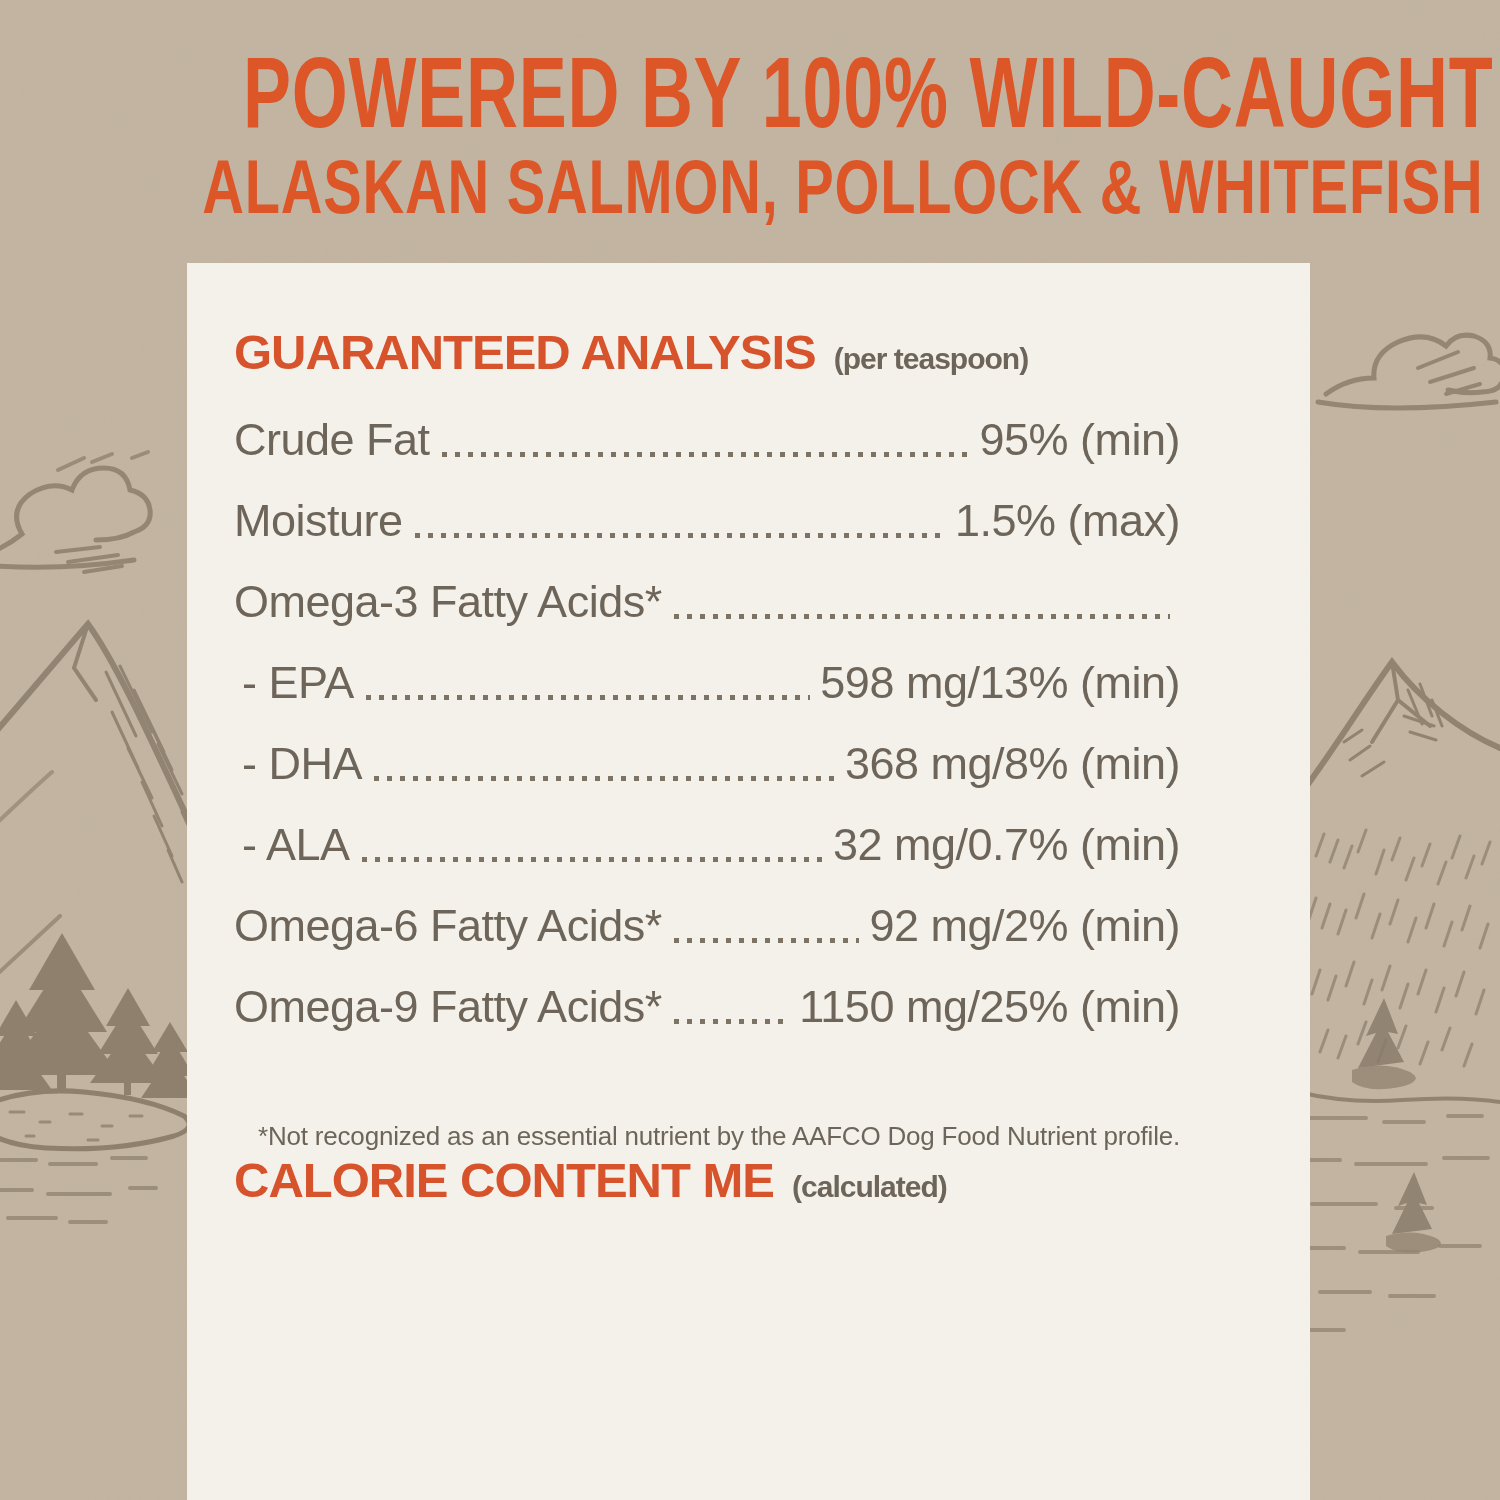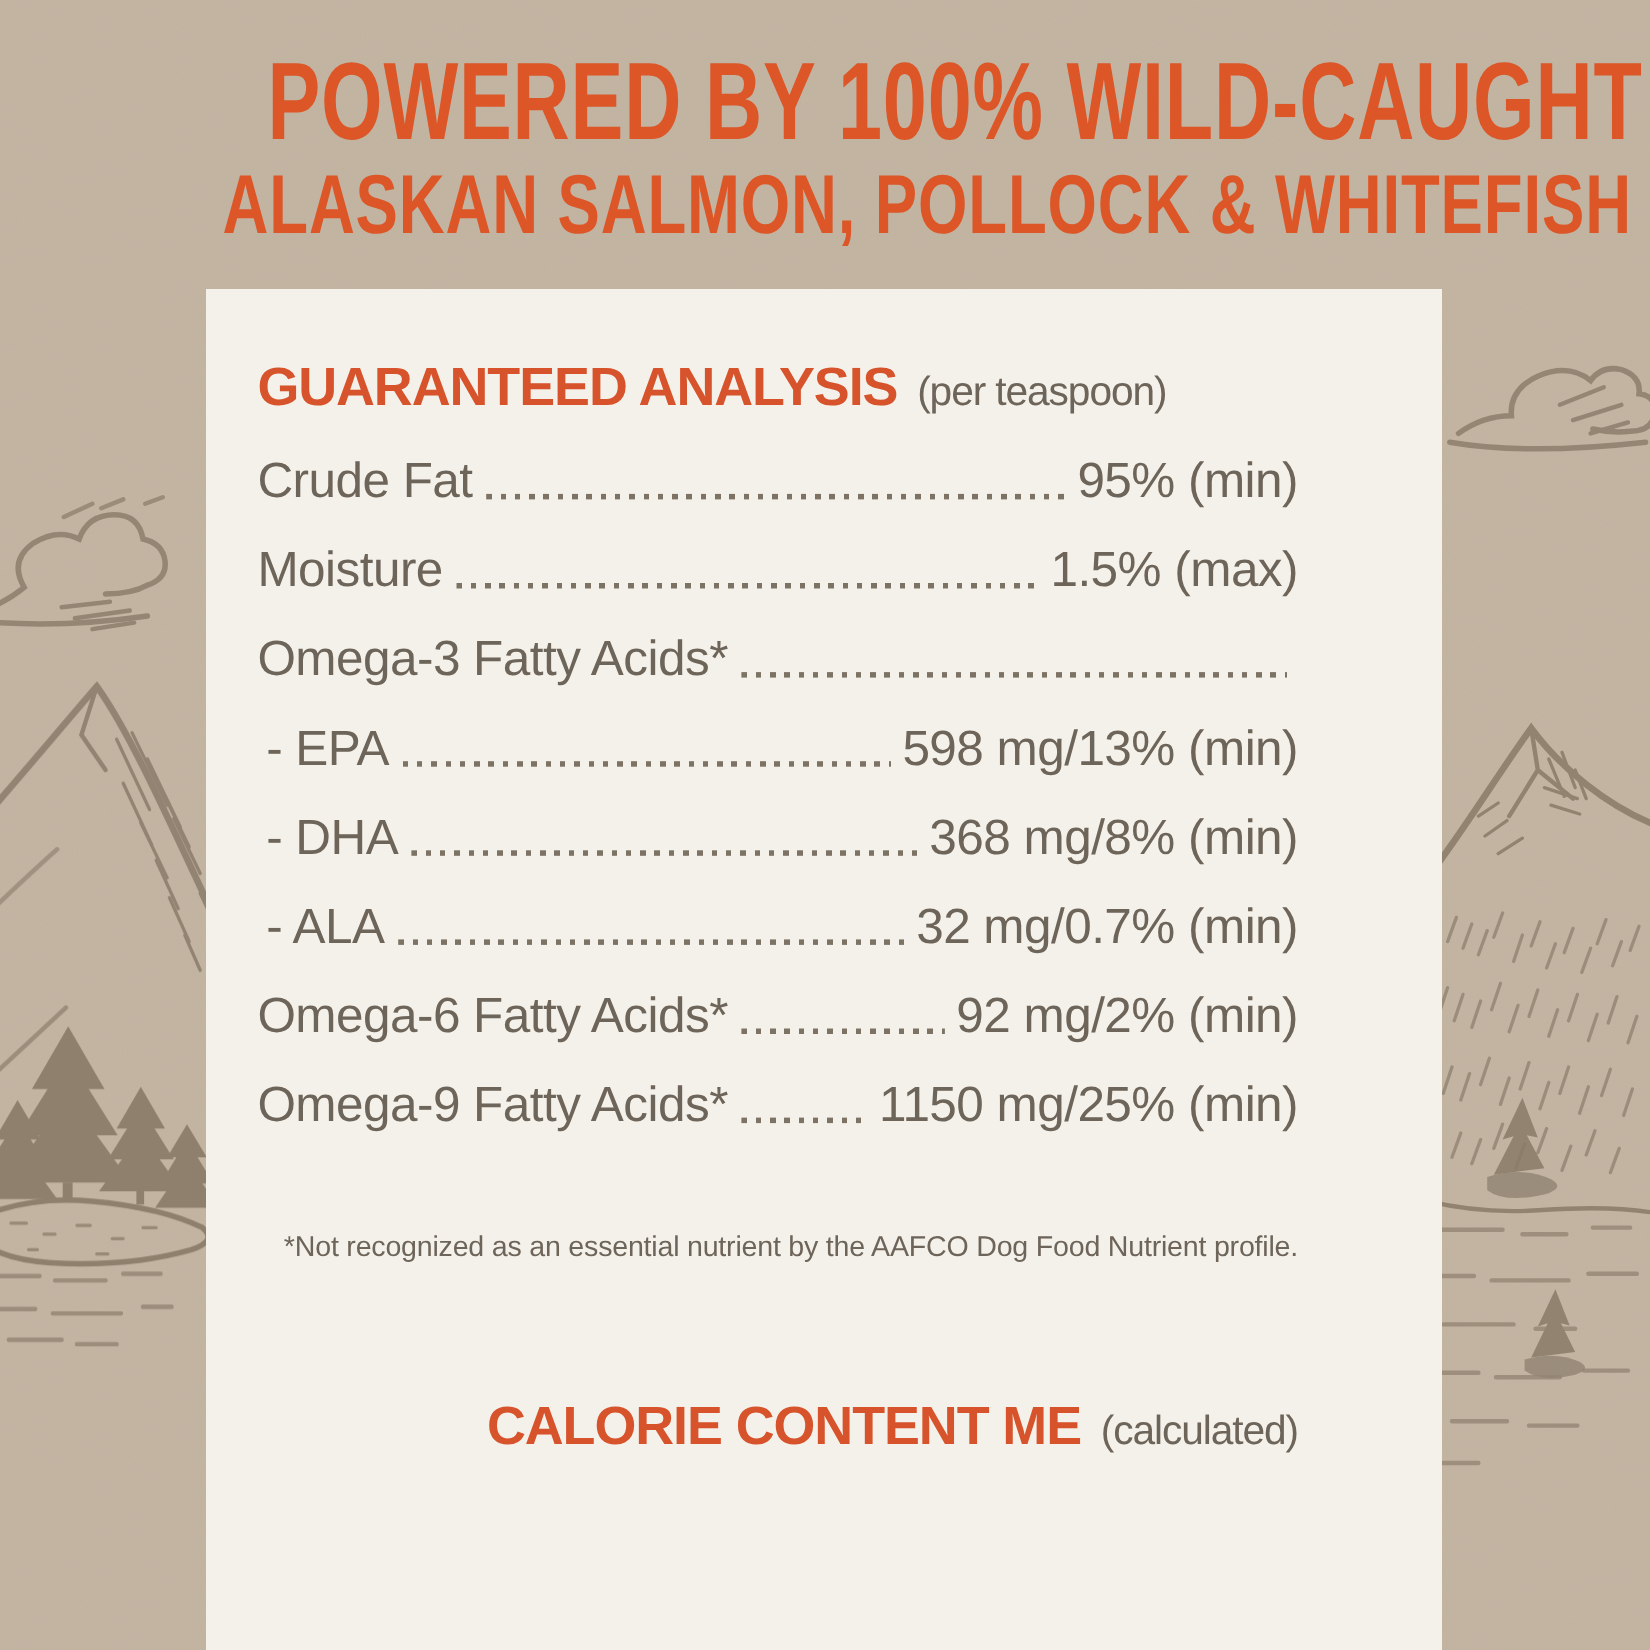--- a/index.html
+++ b/index.html
@@ -14,33 +14,33 @@
   .l1{font-size:100px;line-height:104px;}
   .l1 span{transform:scaleX(.72);letter-spacing:1px;}
   .l2{font-size:76px;line-height:82px;margin-top:2px;}
   .l2 span{transform:scaleX(.76);letter-spacing:1px;}
 
   
   .panel{position:absolute;left:187px;top:263px;width:1123px;height:1237px;background:#f4f1ea;z-index:1;
          box-sizing:border-box;padding:62px 130px 0 47px;color:#6e655a;}
   .title-row{display:flex;align-items:baseline;gap:18px;white-space:nowrap;}
   .orange-title{color:#d7532b;font-weight:bold;font-size:49px;line-height:54px;letter-spacing:-1px;}
-  .subtitle{color:#6e655a;font-size:37px;line-height:54px;letter-spacing:-1px;}
+  .subtitle{color:#6e655a;font-size:30px;line-height:54px;letter-spacing:-1px;font-weight:bold;}
 
   .rows{margin-top:28px;}
   .row{display:flex;align-items:flex-end;font-size:45px;line-height:52px;margin-bottom:29px;letter-spacing:-0.5px;}
   .row .label{white-space:nowrap;}
   .row .value{white-space:nowrap;}
   .row .leader{flex:1;height:5px;margin:0 10px 9px 12px;
       background:repeating-linear-gradient(90deg,#7d7365 0 5px,transparent 5px 13px);}
   .row.sub{padding-left:8px;text-align:right;}
 
   .footnote{margin:86px 0 0 0;font-size:26px;line-height:34px;white-space:nowrap;letter-spacing:-0.2px;text-align:right;}
 
-  .cc-heading{margin-top:120px;justify-content:flex-end;}
+  .cc-heading{}
   .cc-value{margin-top:22px;font-size:46px;line-height:52px;letter-spacing:-0.5px;white-space:nowrap;}
 </style>
 </head>
 <body>
 
 <div class="page">
 
   <svg class="bg" viewBox="0 0 1500 1500" xmlns="http://www.w3.org/2000/svg">
     <defs>
       <filter id="grain" x="0" y="0" width="100%" height="100%">

